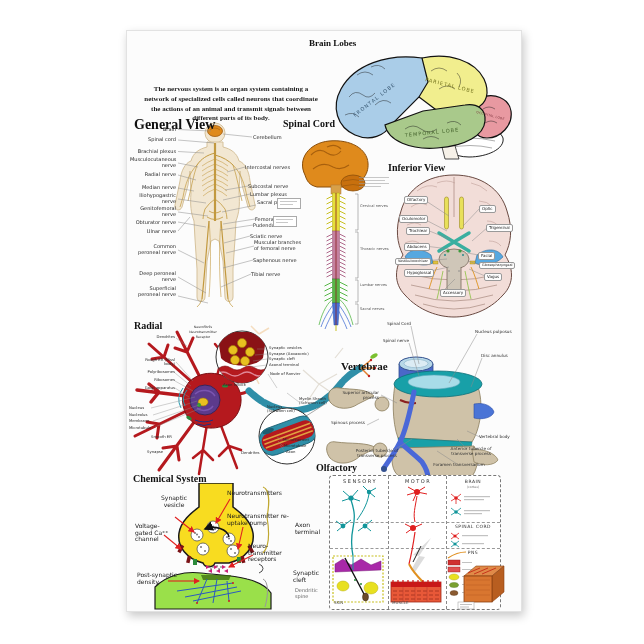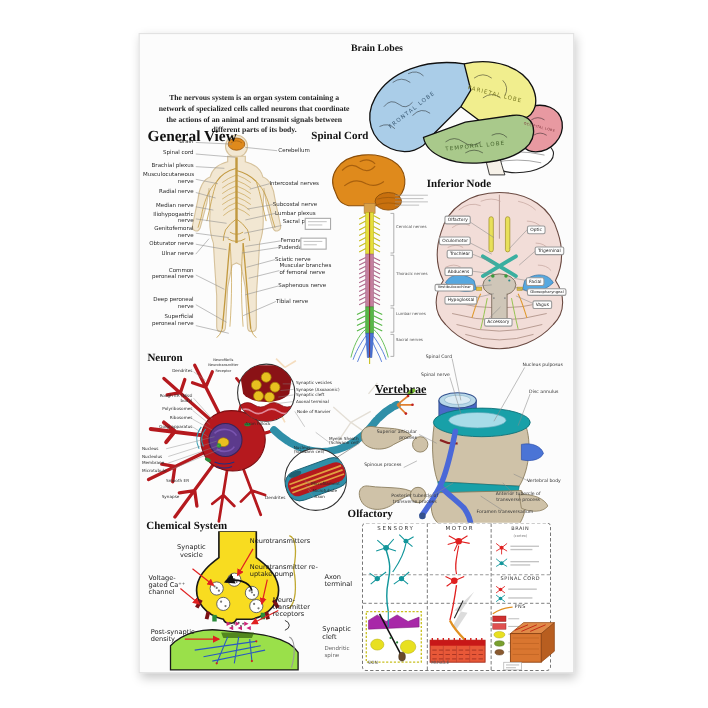--- a/index.html
+++ b/index.html
@@ -33,26 +33,26 @@
   .fsub{font-size:4.5px;letter-spacing:.5px;text-align:center;}
   .vline{position:absolute;top:0;height:133px;border-left:1px dashed #888;z-index:1;}
   .hline{position:absolute;left:0;width:170px;border-top:1px dashed #999;z-index:1;}
 </style>
 </head>
 <body>
 
 <div class="poster">
 
   <div class="intro">The nervous system is an organ system containing a network of specialized cells called neurons that coordinate the actions of an animal and transmit signals between different parts of its body.</div>
-  <div class="h" style="left:192px;top:7px;font-size:9px;">Brain Lobes</div>
+  <div class="h" style="left:182px;top:7px;font-size:9px;">Brain Lobes</div>
   <div class="h" style="left:7px;top:86px;font-size:14px;">General View</div>
   <div class="h" style="left:156px;top:87px;font-size:10px;">Spinal Cord</div>
-  <div class="h" style="left:261px;top:131px;font-size:10px;">Inferior Node</div>
-  <div class="h" style="left:7px;top:289px;font-size:10px;">Neuron</div>
-  <div class="h" style="left:214px;top:317px;font-size:11px;text-decoration:underline;">Vertebrae</div>
+  <div class="h" style="left:261px;top:131px;font-size:10px;">Inferior View</div>
+  <div class="h" style="left:7px;top:289px;font-size:10px;">Radial</div>
+  <div class="h" style="left:214px;top:329px;font-size:11px;">Vertebrae</div>
   <div class="h" style="left:6px;top:442px;font-size:10px;">Chemical System</div>
   <div class="h" style="left:189px;top:431px;font-size:10px;">Olfactory</div>
 
   <svg class="art" style="left:200px;top:14px;" width="194" height="118" viewBox="0 0 194 118">
     <path d="M120,82 C150,76 172,82 176,93 C178,104 160,112 142,112 C126,112 115,104 113,93 Z" fill="#ffffff" stroke="#222" stroke-width="1"></path>
     <path d="M120,88 q22,-6 46,0 M118,96 q24,-6 50,0 M121,103 q22,-5 44,0" stroke="#777" stroke-width=".6" fill="none"></path>
     <path d="M112,90 L118,114 L132,114 C128,102 126,93 126,88 Z" fill="#f6f1e8" stroke="#222" stroke-width=".8"></path>
     <path d="M150,54 C168,46 182,54 184,66 C186,80 174,93 160,93 C149,93 144,84 146,71 Z" fill="#e899a1" stroke="#111" stroke-width="1.2"></path>
     <path d="M95,13 C122,7 148,16 157,34 C163,47 160,59 149,63 L116,70 L92,52 Z" fill="#f1ee8e" stroke="#111" stroke-width="1.2"></path>
     <path d="M95,13 C60,8 27,20 14,44 C4,62 10,82 28,90 C44,97 58,90 64,80 L92,52 L101,37 Z" fill="#aacde8" stroke="#111" stroke-width="1.2"></path>

